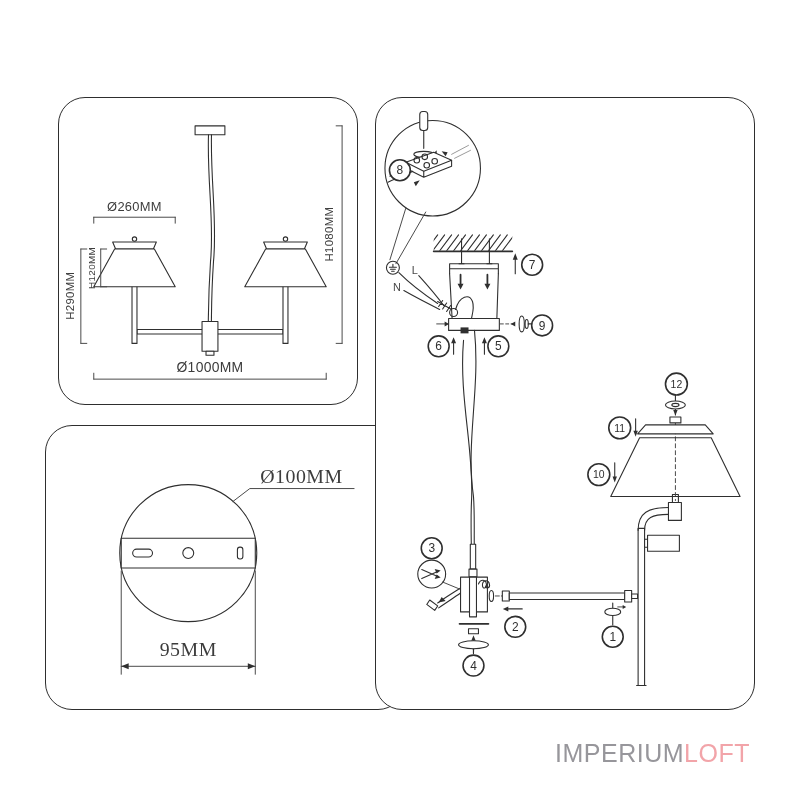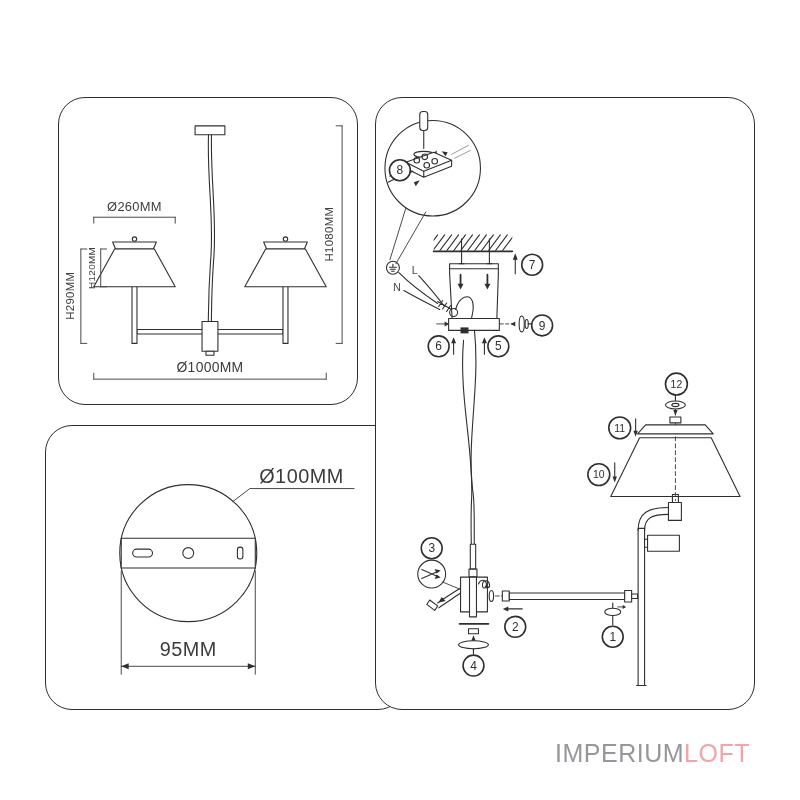--- a/index.html
+++ b/index.html
@@ -1,19 +1,19 @@
 <!DOCTYPE html>
 <html><head>
 <meta charset="utf-8">
 <style>
   html,body{margin:0;padding:0;background:#ffffff;}
   body{width:800px;height:800px;position:relative;font-family:"Liberation Sans",sans-serif;}
   .panel{position:absolute;border:1.6px solid #2e2e2e;border-radius:27px;background:#fff;box-sizing:border-box;overflow:hidden;}
   .panel-front{left:58px;top:97px;width:300px;height:308px;}
-  .panel-plate{left:45px;top:425px;width:360px;height:285px;}
+  .panel-plate{left:45px;top:425px;width:360px;height:285px;font-family:Liberation Serif, serif;}
   .panel-assembly{left:375px;top:97px;width:380px;height:613px;}
   .panel svg{display:block;width:100%;height:100%;}
 
   
   .ln{fill:none;stroke:#2f2f2f;stroke-width:1.1;stroke-linecap:round;stroke-linejoin:round;}
   .lnw{fill:#ffffff;stroke:#2f2f2f;stroke-width:1.1;stroke-linejoin:round;}
   .bold{stroke-width:1.8;}
   .dim{fill:none;stroke:#4a4a4a;stroke-width:1;stroke-linecap:round;}
   .ghost{fill:none;stroke:#9a9a9a;stroke-width:1;stroke-linecap:round;}
   .arr{fill:#2f2f2f;stroke:none;}

